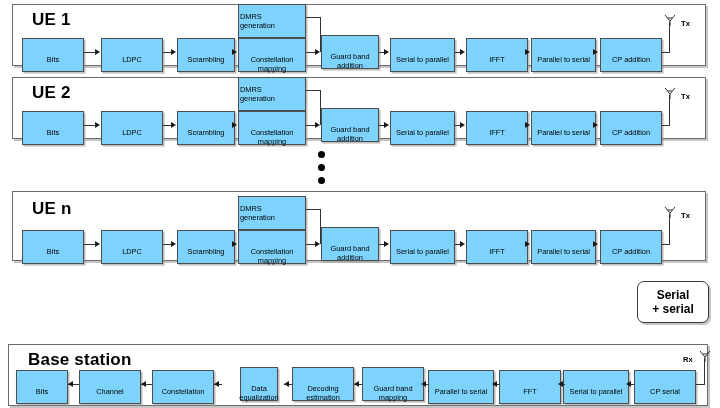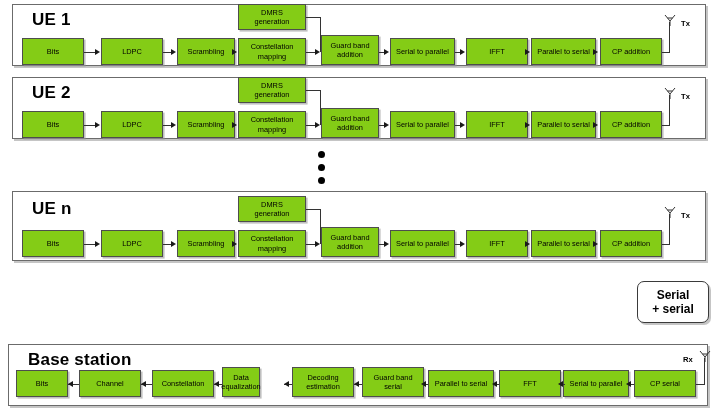--- a/index.html
+++ b/index.html
@@ -31,30 +31,30 @@
     letter-spacing: 0.2px;
     color: #000;
     white-space: nowrap;
   }
 
   
   .blk {
     position: absolute;
     box-sizing: border-box;
     border: 1px solid #4d4d4d;
-    background: #84cc16;
+    background: #7dd3fc;
     box-shadow: 1.6px 1.6px 0 0 rgba(150,150,150,0.6);
     display: flex;
-    align-items: center;
+    align-items: flex-start;
     justify-content: center;
     text-align: center;
     font-size: 7.4px;
     line-height: 1.22;
     color: #000;
-    padding: 0 1px;
+    padding: 16px 1px;
   }
 
   
   .chan {
     position: absolute;
     box-sizing: border-box;
     border: 1.4px solid #3a3a3a;
     border-radius: 7px;
     background: #ffffff;
     box-shadow: 2px 2px 0 0 rgba(150,150,150,0.55);
@@ -246,23 +246,23 @@
   <span>+ serial</span>
 </div>
 
 <div class="group" style="left:8px; top:344px; width:700px; height:62px;">
 </div>
 <div class="group-title" style="left:28px; top:350px;">Base station</div>
 
 <div class="blk" style="left:16px; top:370px; width:52px; height:27px;">Bits</div>
 <div class="blk" style="left:79px; top:370px; width:62px; height:27px;">Channel</div>
 <div class="blk" style="left:152px; top:370px; width:62px; height:27px;">Constellation</div>
-<div class="blk" style="left:222px; top:367px; width:38px; height:30px;">Data equalization</div>
+<div class="blk" style="left:240px; top:367px; width:38px; height:30px;">Data equalization</div>
 <div class="blk" style="left:292px; top:367px; width:62px; height:30px;">Decoding estimation</div>
-<div class="blk" style="left:362px; top:367px; width:62px; height:30px;">Guard band serial</div>
+<div class="blk" style="left:362px; top:367px; width:62px; height:30px;">Guard band mapping</div>
 <div class="blk" style="left:428px; top:370px; width:66px; height:27px;">Parallel to serial</div>
 <div class="blk" style="left:499px; top:370px; width:62px; height:27px;">FFT</div>
 <div class="blk" style="left:563px; top:370px; width:66px; height:27px;">Serial to parallel</div>
 <div class="blk" style="left:634px; top:370px; width:62px; height:27px;">CP serial</div>
 
 <div class="hline" style="left:68px; top:383.5px; width:11px;"></div>
 <div class="arrow-l" style="left:68px; top:380.5px;"></div>
 <div class="hline" style="left:141px; top:383.5px; width:11px;"></div>
 <div class="arrow-l" style="left:141px; top:380.5px;"></div>
 <div class="hline" style="left:214px; top:383.5px; width:8px;"></div>

